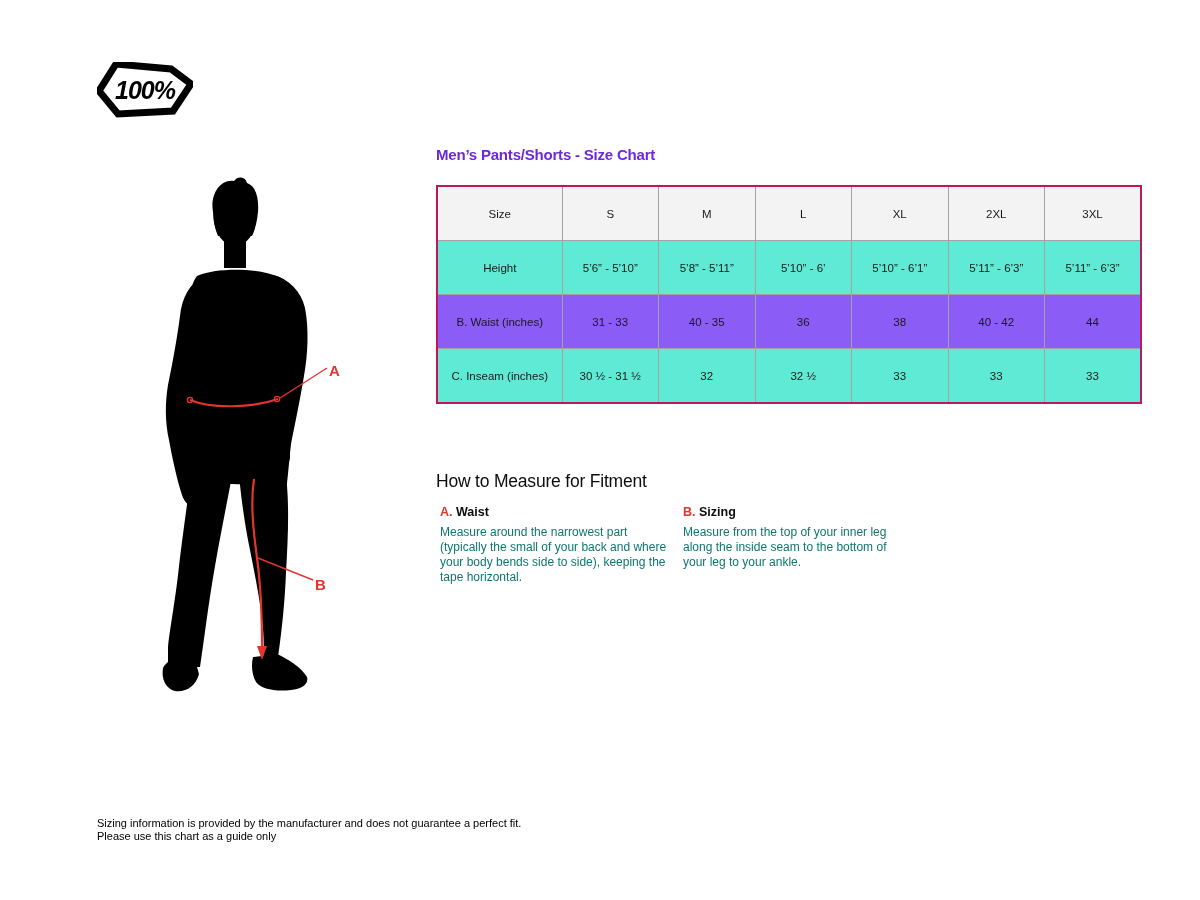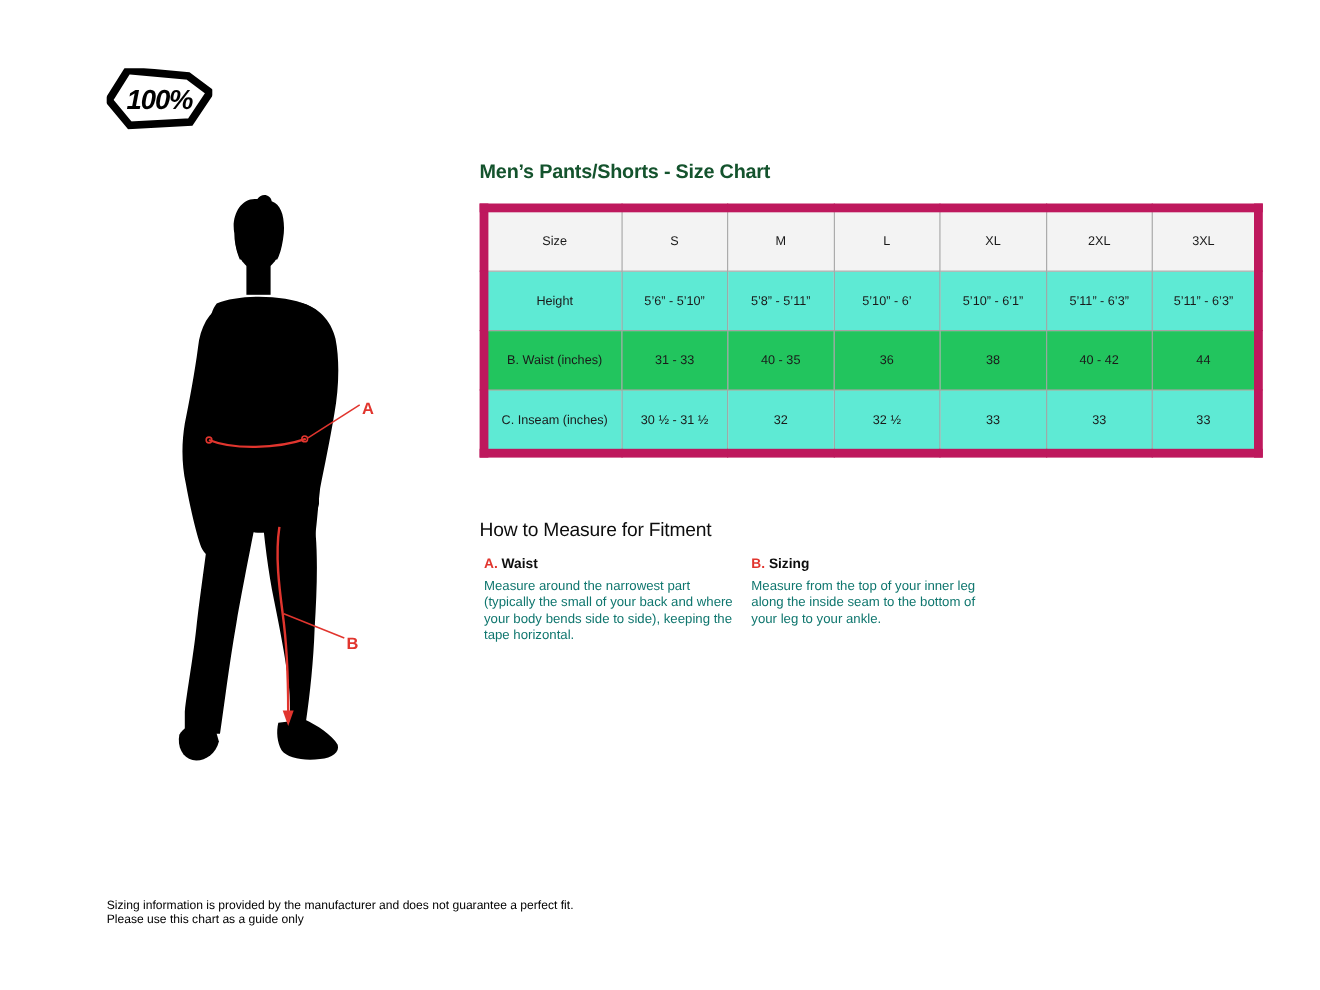--- a/index.html
+++ b/index.html
@@ -36,51 +36,51 @@
     top: 170px;
     width: 260px;
     height: 540px;
   }
 
   
   .chart-title {
     position: absolute;
     left: 399px;
     top: 146px;
-    font-size: 18px;
+    font-size: 15px;
     font-weight: 700;
     letter-spacing: -0.2px;
-    color: #14532d;
+    color: #6d28d9;
     white-space: nowrap;
   }
 
   
   .size-table-wrap {
     position: absolute;
     left: 399px;
     top: 185px;
     width: 704px;
   }
   table.size-table {
     border-collapse: collapse;
     table-layout: fixed;
     width: 704px;
-    border: 8px solid #be185d;
+    border: 2px solid #be185d;
   }
   table.size-table th,
   table.size-table td {
     border: 1.5px solid #a3a3a3;
     height: 53px;
     text-align: center;
     vertical-align: middle;
     font-size: 11.5px;
     font-weight: 400;
     color: #1a1a1a;
     padding: 0 4px;
-    background: #22c55e;
+    background: #8b5cf6;
   }
   table.size-table thead th { background: #f3f3f3; }
   table.size-table tr.shaded th,
   table.size-table tr.shaded td { background: #5eead4; }
 
   
   .measure-title {
     position: absolute;
     left: 399px;
     top: 471px;

